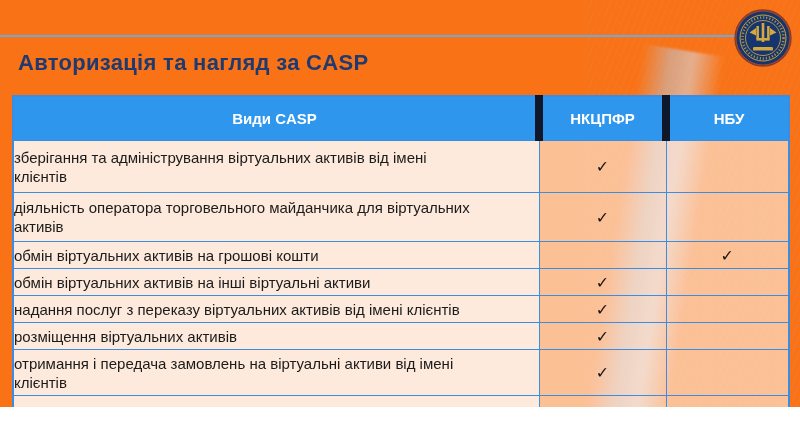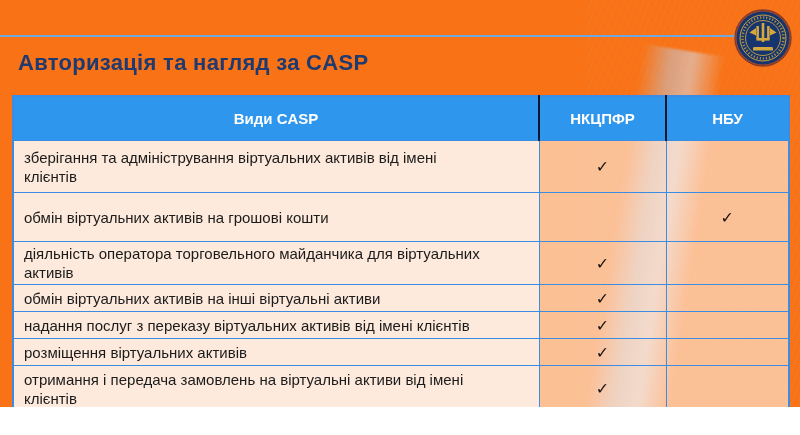--- a/index.html
+++ b/index.html
@@ -20,23 +20,23 @@
   .title{position:absolute;left:18px;top:50px;margin:0;z-index:2;
     font-size:22px;font-weight:700;letter-spacing:0.3px;color:#1f3a70;}
 
   
   table.casp{position:absolute;left:12px;top:95px;width:776px;z-index:1;
     border-collapse:collapse;table-layout:fixed;
     border:2px solid #3b8de4;}
   table.casp th,table.casp td{border:1.5px solid #3b8de4;}
   table.casp thead th{background:#2f96ee;color:#ffffff;font-size:15px;font-weight:700;
     text-align:center;height:27px;padding:8px;}
-  table.casp thead th + th{border-left:2px solid #0f172a;}
+  table.casp thead th + th{border-left:8px solid #0f172a;}
   table.casp thead th:first-child{border-left:1.5px solid #3b8de4;}
-  td.c1{background:rgba(255,255,255,0.85);padding:2px 6px 2px 10px;vertical-align:middle;}
+  td.c1{background:rgba(255,255,255,0.85);padding:2px 6px 2px 0;vertical-align:middle;}
   td.c2,td.c3{background:rgba(255,255,255,0.55);text-align:center;vertical-align:middle;padding:0;}
   .act{display:inline-block;font-size:15px;line-height:19px;color:#1b1b1b;white-space:pre-line;}
   .chk{font-size:16px;color:#141414;}
   tbody tr:nth-child(1) td{height:47px;}
   tbody tr:nth-child(2) td{height:44px;}
   tbody tr:nth-child(3) td{height:22px;}
   tbody tr:nth-child(4) td{height:22px;}
   tbody tr:nth-child(5) td{height:22px;}
   tbody tr:nth-child(6) td{height:22px;}
   tbody tr:nth-child(7) td{height:41px;}
@@ -88,29 +88,29 @@
       </tr>
     </thead>
     <tbody id="rows">
         <tr>
           <td class="c1"><span class="act">зберігання та адміністрування віртуальних активів від імені
 клієнтів</span></td>
           <td class="c2"><span class="chk">✓</span></td>
           <td class="c3"></td>
         </tr>
         <tr>
-          <td class="c1"><span class="act">обмін віртуальних активів на грошові кошти</span></td>
-          <td class="c2"></td>
-          <td class="c3"><span class="chk">✓</span></td>
-        </tr>
-        <tr>
           <td class="c1"><span class="act">діяльність оператора торговельного майданчика для віртуальних
 активів</span></td>
           <td class="c2"><span class="chk">✓</span></td>
           <td class="c3"></td>
+        </tr>
+        <tr>
+          <td class="c1"><span class="act">обмін віртуальних активів на грошові кошти</span></td>
+          <td class="c2"></td>
+          <td class="c3"><span class="chk">✓</span></td>
         </tr>
         <tr>
           <td class="c1"><span class="act">обмін віртуальних активів на інші віртуальні активи</span></td>
           <td class="c2"><span class="chk">✓</span></td>
           <td class="c3"></td>
         </tr>
         <tr>
           <td class="c1"><span class="act">надання послуг з переказу віртуальних активів від імені клієнтів</span></td>
           <td class="c2"><span class="chk">✓</span></td>
           <td class="c3"></td>

